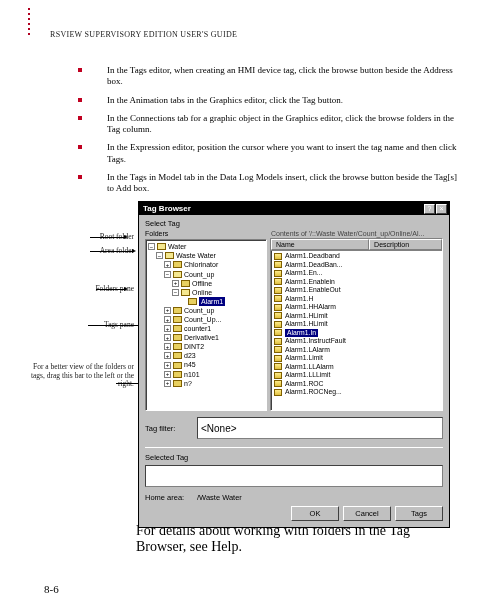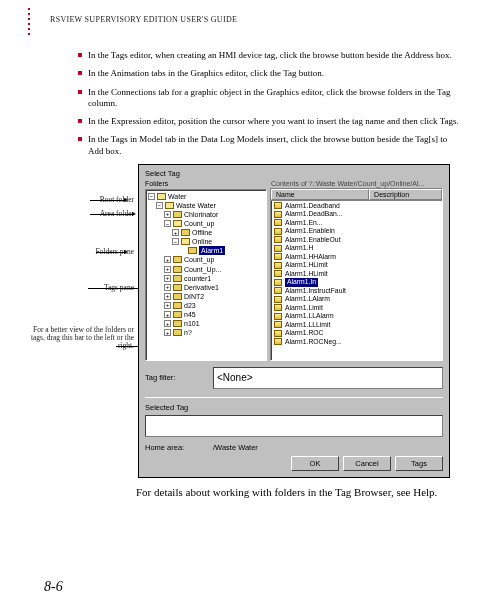--- a/index.html
+++ b/index.html
@@ -1,24 +1,24 @@
 <!DOCTYPE html>
 <html><head>
 <meta charset="utf-8">
 <style>
   * { box-sizing: border-box; margin: 0; padding: 0; }
   body { width: 500px; height: 609px; background: #fff; font-family: "Times New Roman", serif; font-size: 9px; color: #000; position: relative; }
-  .page { padding: 3px 40px 10px 28px; }
+  .page { padding: 18px 40px 10px 28px; }
   .header-dots { position: absolute; left: 28px; top: 8px; }
   .header-dots .dot { width: 2px; height: 2px; background: #b00020; margin-bottom: 3px; }
   .header-title { font-size: 8px; letter-spacing: 0.3px; margin-left: 22px; margin-top: 12px; color: #222; }
   .body { margin-top: 26px; margin-left: 50px; }
   .bullet-item { display: flex; margin-bottom: 7px; line-height: 1.25; }
   .bullet-item .sq { width: 4px; height: 4px; background: #c00020; flex: 0 0 4px; margin-top: 3px; margin-right: 6px; }
-  .bullet-item .txt { flex: 1; font-size: 9px; }
+  .bullet-item .txt { flex: 1; font-size: 9px; margin-left: 19px; }
   .figure-wrap { position: relative; margin-top: 6px; margin-left: -30px; height: 300px; }
   .callouts { position: absolute; left: -18px; top: 22px; width: 104px; font-size: 7.5px; text-align: right; color: #222; line-height: 1.1; }
   .callouts .c { position: absolute; right: 0; }
   .callouts .arrow { position: absolute; height: 1px; background: #000; }
   .callouts .arrow::after { content: ""; position: absolute; right: -4px; top: -2px; border-left: 4px solid #000; border-top: 2.5px solid transparent; border-bottom: 2.5px solid transparent; }
   .dialog { position: absolute; left: 90px; top: 0; width: 312px; background: #c0c0c0; border: 1px solid #000; font-family: Tahoma, Arial, sans-serif; font-size: 7.5px; color: #000; }
   .titlebar { background: #000; color: #fff; height: 13px; display: flex; align-items: center; padding: 0 2px 0 4px; justify-content: space-between; }
   .titlebar .t { font-weight: bold; font-size: 8px; }
   .titlebar .wbtns { display: flex; gap: 1px; }
   .titlebar .wbtn { width: 11px; height: 10px; background: #c0c0c0; border: 1px solid #fff; border-right-color:#404040; border-bottom-color:#404040; display:flex; align-items:center; justify-content:center; font-size:7px; line-height:1; }
@@ -39,28 +39,28 @@
   .ticon { width:8px; height:7px; background: linear-gradient(#ffec8b,#e0c040); border:1px solid #806000; flex:0 0 8px; }
   .tree { font-size: 7px; }
   .tree-row { display:flex; align-items:center; gap:2px; white-space:nowrap; line-height:1.3; }
   .exp { width:7px; height:7px; border:1px solid #808080; background:#fff; display:inline-flex; align-items:center; justify-content:center; font-size:6px; line-height:1; flex:0 0 7px; }
   .fld { width:9px; height:7px; background:#e8d060; border:1px solid #806000; flex:0 0 9px; }
   .fld.open { background:#f5e890; }
   .ind1 { margin-left: 8px; }
   .ind2 { margin-left: 16px; }
   .ind3 { margin-left: 24px; }
   .sel { background:#000080; color:#fff; padding:0 2px; }
-  .form-row { display:flex; align-items:center; margin-top:6px; gap:22px; }
+  .form-row { display:flex; align-items:center; margin-top:6px; gap:6px; }
   .form-row .lbl { width:46px; font-size:7.5px; }
   .form-row .inp { flex:1; height:22px; background:#fff; border:1px solid #808080; border-top-color:#404040; border-left-color:#404040; padding:0 3px; font-size:10px; display:flex; align-items:center; }
   .divider { height:1px; background:#808080; border-bottom:1px solid #fff; margin: 8px 0 5px 0; }
   .btn-row { display:flex; justify-content:flex-end; gap:4px; margin-top:4px; }
   .btn { width:48px; height:15px; background:#c0c0c0; border:1px solid #fff; border-right-color:#404040; border-bottom-color:#404040; font-size:7.5px; display:flex; align-items:center; justify-content:center; }
-  .caption { font-size: 11px; margin-top: 22px; margin-left: 58px; }
-  .page-num { position:absolute; left: 44px; bottom: 14px; font-size: 14px; font-style: italic; }
+  .caption { font-size: 14px; margin-top: 22px; margin-left: 58px; }
+  .page-num { position:absolute; left: 44px; bottom: 14px; font-size: 11px; }
 </style>
 </head>
 <body>
 
 <div class="page">
   <div class="header-dots">
     <div class="dot"></div>
       <div class="dot"></div>
       <div class="dot"></div>
       <div class="dot"></div>
@@ -99,20 +99,27 @@
         <div class="arrow" style="top:28px; left:60px; width:42px;"></div>
         <div class="c" style="top:62px;">Folders pane</div>
         <div class="arrow" style="top:66px; left:66px; width:28px;"></div>
         <div class="c" style="top:98px;">Tags pane</div>
         <div class="arrow" style="top:102px; left:58px; width:160px;"></div>
         <div class="c" style="top:140px; width:104px;">For a better view of the folders or tags, drag this bar to the left or the right.</div>
         <div class="arrow" style="top:160px; left:86px; width:126px;"></div>
       </div>
 
       <div class="dialog">
+        <div class="titlebar">
+          <span class="t">Tag Browser</span>
+          <div class="wbtns">
+            <div class="wbtn">?</div>
+            <div class="wbtn">×</div>
+          </div>
+        </div>
         <div class="dlg-body">
           <div class="section-label">Select Tag</div>
           <div class="panes">
             <div style="display:flex; flex-direction:column;">
               <div class="section-label" style="font-size:7px;">Folders</div>
               <div class="pane folders-pane">
                 <div class="tree">
                   <div class="tree-row">
                       <span class="exp">−</span>
                       <span class="fld open"></span>

